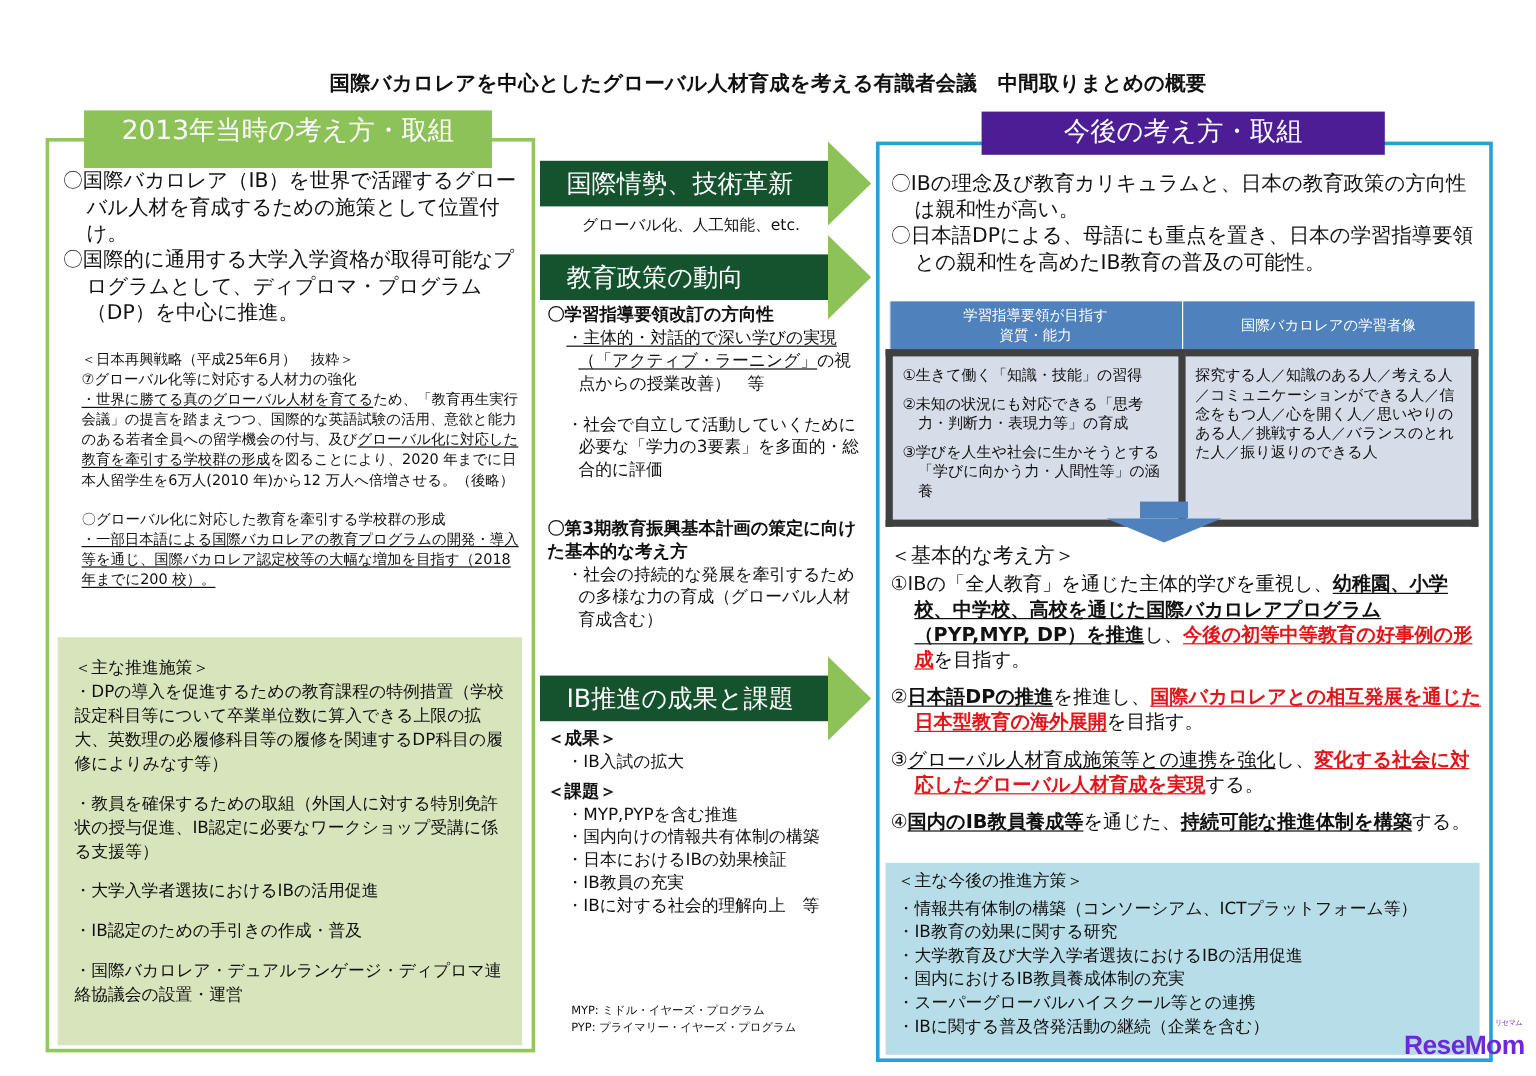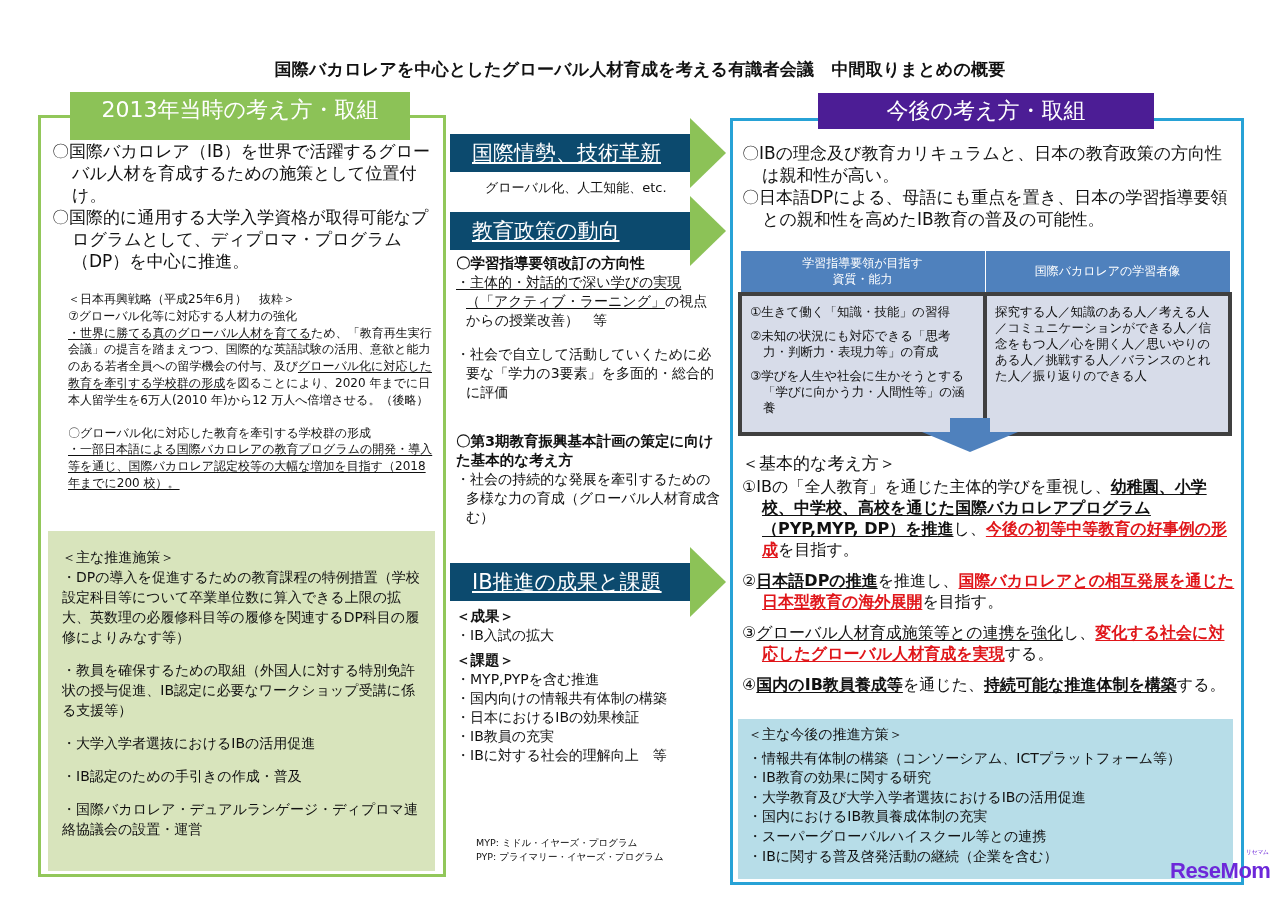--- a/index.html
+++ b/index.html
@@ -29,36 +29,36 @@
 
   .lp-green {
     position: absolute; left: 48px; top: 531px; width: 387px; height: 340px;
     background: #d8e4bc; padding: 16px 14px; font-size: 14px; line-height: 20px;
   }
   .lp-green .head { margin-bottom: 0; }
   .lp-green .item { margin-bottom: 13px; }
 
   
   .arrow {
-    position: absolute; left: 450px; height: 38px; background: #0c4a6e; color: #fff;
-    font-size: 21px; line-height: 38px; padding-left: 22px; text-decoration: underline;
+    position: absolute; left: 450px; height: 38px; background: #14532d; color: #fff;
+    font-size: 21px; line-height: 38px; padding-left: 22px;
   }
   .arrow::after {
     content: ""; position: absolute; right: -36px; top: -16px;
     border-top: 35px solid transparent; border-bottom: 35px solid transparent;
     border-left: 36px solid #8cc257;
   }
   .arrow1 { top: 134px; width: 240px; }
   .arrow2 { top: 212px; width: 240px; }
   .arrow3 { top: 563px; width: 240px; }
   .arrow-sub { position: absolute; left: 485px; top: 179px; font-size: 13px; }
 
   .mid-block { position: absolute; left: 456px; width: 265px; font-size: 14px; line-height: 19px; }
   .mid-block .h { font-weight: bold; font-size: 14.5px; }
-  .mid-block .b { padding-left: 10px; text-indent: -10px; }
+  .mid-block .b { padding-left: 10px; text-indent: -10px; margin-left: 16px; }
   .mid-block .u { text-decoration: underline; text-underline-offset: 2px; }
   .mb1 { top: 254px; }
   .mb2 { top: 345px; }
   .mb3 { top: 432px; }
   .mb4 { top: 607px; }
   .mb4 .h2 { font-weight: bold; font-size: 14.5px; margin-top: 6px; }
   .mid-notes { position: absolute; left: 476px; top: 836px; font-size: 9.5px; line-height: 14px; }
 
   
   .right-panel {
@@ -67,21 +67,21 @@
   }
   .right-header {
     position: absolute; left: 818px; top: 93px; width: 336px; height: 36px;
     background: #4c1d95; color: #fff; font-size: 22px; text-align: center; line-height: 36px; z-index: 2;
   }
   .rp-main { position: absolute; left: 742px; top: 142px; width: 495px; font-size: 17px; line-height: 22px; }
   .rp-main .item { padding-left: 20px; text-indent: -20px; }
 
   .rp-table { position: absolute; left: 738px; top: 250px; width: 494px; border-collapse: collapse; font-size: 12px; }
   .rp-table th { background: #4f81bd; color: #fff; font-weight: normal; height: 43px; text-align: center; line-height: 16px; border: 1px solid #fff; }
-  .rp-table td { background: #d7dce9; vertical-align: top; padding: 8px 8px; line-height: 16px; border: 4px solid #404040; height: 120px; font-size: 12.5px; }
+  .rp-table td { background: #d7dce9; vertical-align: top; padding: 8px 8px; line-height: 16px; border: 6px solid #404040; height: 120px; font-size: 12.5px; }
   .rp-table td .row { margin-bottom: 8px; padding-left: 13px; text-indent: -13px; }
 
   .down-arrow { position: absolute; left: 922px; top: 418px; width: 96px; height: 36px; }
   .down-arrow .shaft { position: absolute; left: 28px; top: 0; width: 40px; height: 14px; background: #4f81bd; }
   .down-arrow .head { position: absolute; left: 0; top: 14px; width: 0; height: 0;
     border-left: 48px solid transparent; border-right: 48px solid transparent; border-top: 20px solid #4f81bd; }
 
   .rp-basic { position: absolute; left: 742px; top: 453px; width: 495px; font-size: 16px; line-height: 21px; }
   .rp-basic .head { font-size: 17px; margin-bottom: 2px; }
   .rp-basic .item { padding-left: 20px; text-indent: -20px; margin-bottom: 10px; }

